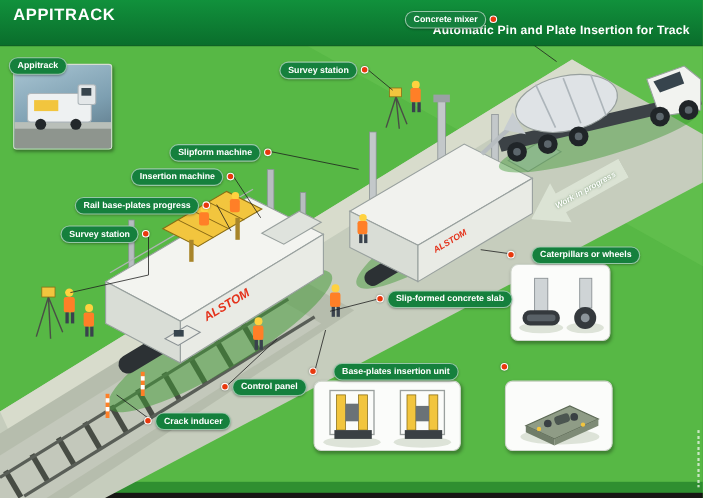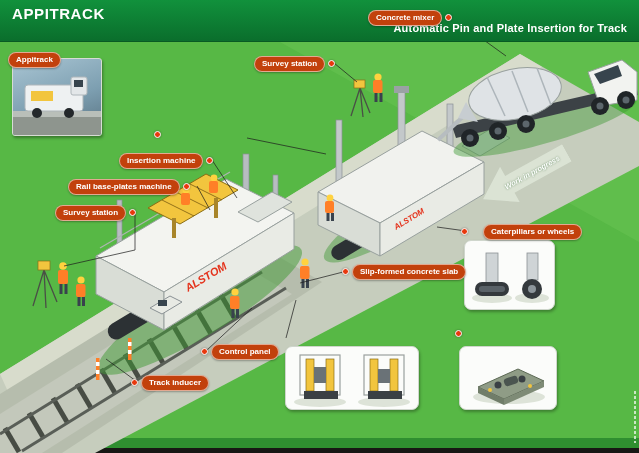--- a/index.html
+++ b/index.html
@@ -13,21 +13,21 @@
             padding:5px 12px 0 12px; border-bottom:1px solid #085a23; }
   .header h1 { font-size:15px; font-weight:bold; letter-spacing:.6px; line-height:1.15; }
   .header h2 { font-size:11px; font-weight:bold; letter-spacing:.2px;text-align:right; }
 
   
   .scene { position:absolute; top:42px; left:0; width:639px; height:411px; }
   svg.scene-art { position:absolute; inset:0; overflow:visible; font-family:"Liberation Sans",sans-serif; }
 
   
   .callout { position:absolute; display:flex; align-items:center; gap:3px; z-index:7; }
-  .pill { background:#c2410c; border:1px solid rgba(255,255,255,.55); color:#fff;
+  .pill { background:#15803d; border:1px solid rgba(255,255,255,.55); color:#fff;
           font-size:8px; font-weight:bold; padding:2.5px 7px 3px; border-radius:9px;
           white-space:nowrap; line-height:1; box-shadow:0 1px 2px rgba(0,0,0,.3); }
   .dot { width:7px; height:7px; background:#e8380d; border:1.5px solid #fff; border-radius:50%;
          flex:0 0 auto; box-shadow:0 0 2px rgba(0,0,0,.4); }
 
   
   .inset-label { position:absolute; display:flex; align-items:center; gap:15px; z-index:8; }
   .inset-body { position:absolute; background:#fbfcfa; border:1px solid #cfd6cc; border-radius:7px;
                 box-shadow:1px 2px 3px rgba(0,0,0,.3); z-index:6; overflow:hidden; }
 
@@ -242,65 +242,70 @@
 
   <div class="callout" style="left:368px; top:10px">
     <span class="pill">Concrete mixer</span>
     <span class="dot"></span>
   </div>
   <div class="callout" style="left:254px; top:56px">
     <span class="pill">Survey station</span>
     <span class="dot"></span>
   </div>
   <div class="callout" style="left:154px; top:131px">
+    <span class="pill">Slipform machine</span>
     <span class="dot"></span>
   </div>
   <div class="callout" style="left:119px; top:153px">
     <span class="pill">Insertion machine</span>
     <span class="dot"></span>
   </div>
   <div class="callout" style="left:68px; top:179px">
-    <span class="pill">Rail base-plates machine</span>
+    <span class="pill">Rail base-plates progress</span>
     <span class="dot"></span>
   </div>
   <div class="callout" style="left:55px; top:205px">
     <span class="pill">Survey station</span>
     <span class="dot"></span>
   </div>
 
   <div class="callout" style="left:342px; top:264px">
     <span class="dot"></span>
     <span class="pill">Slip-formed concrete slab</span>
   </div>
   <div class="callout" style="left:201px; top:344px">
     <span class="dot"></span>
     <span class="pill">Control panel</span>
   </div>
   <div class="callout" style="left:131px; top:375px">
     <span class="dot"></span>
-    <span class="pill">Track inducer</span>
+    <span class="pill">Crack inducer</span>
   </div>
 
   <div class="callout inset-label" style="left:461px; top:224px">
     <span class="dot"></span>
     <span class="pill">Caterpillars or wheels</span>
   </div>
   <div class="inset-body" style="left:464px; top:240px; width:91px; height:70px">
     <svg viewBox="0 0 91 70" width="91" height="70">
       <ellipse cx="27" cy="57" rx="20" ry="5" fill="#dde3d8"></ellipse>
       <ellipse cx="67" cy="57" rx="17" ry="5" fill="#dde3d8"></ellipse>
       <rect x="21" y="12" width="12" height="30" fill="#cfd4d6" stroke="#8a9194" stroke-width=".8"></rect>
       <rect x="10" y="41" width="34" height="14" rx="7" fill="#34393d"></rect>
       <rect x="14" y="45" width="26" height="6" rx="3" fill="#596167"></rect>
       <rect x="62" y="12" width="11" height="27" fill="#cfd4d6" stroke="#8a9194" stroke-width=".8"></rect>
       <circle cx="67" cy="48" r="10" fill="#34393d"></circle>
       <circle cx="67" cy="48" r="4" fill="#8c959b"></circle>
     </svg>
   </div>
 
+  <div class="callout inset-label" style="left:281px; top:330px">
+    <span class="dot"></span>
+    <span class="pill">Base-plates insertion unit</span>
+  </div>
   <div class="inset-body" style="left:285px; top:346px; width:134px; height:64px">
     <svg viewBox="0 0 134 64" width="134" height="64">
       <ellipse cx="34" cy="55" rx="26" ry="5" fill="#dde3d8"></ellipse>
       <ellipse cx="98" cy="55" rx="26" ry="5" fill="#dde3d8"></ellipse>
       <rect x="14" y="8" width="40" height="40" fill="none" stroke="#9aa09e" stroke-width="1.2"></rect>
       <rect x="20" y="12" width="8" height="32" fill="#f2c53e" stroke="#8a6d14" stroke-width=".7"></rect>
       <rect x="40" y="12" width="8" height="32" fill="#f2c53e" stroke="#8a6d14" stroke-width=".7"></rect>
       <rect x="28" y="20" width="12" height="16" fill="#6a7277"></rect>
       <rect x="18" y="44" width="34" height="8" fill="#3a4044"></rect>
       <rect x="78" y="8" width="40" height="40" fill="none" stroke="#9aa09e" stroke-width="1.2"></rect>

